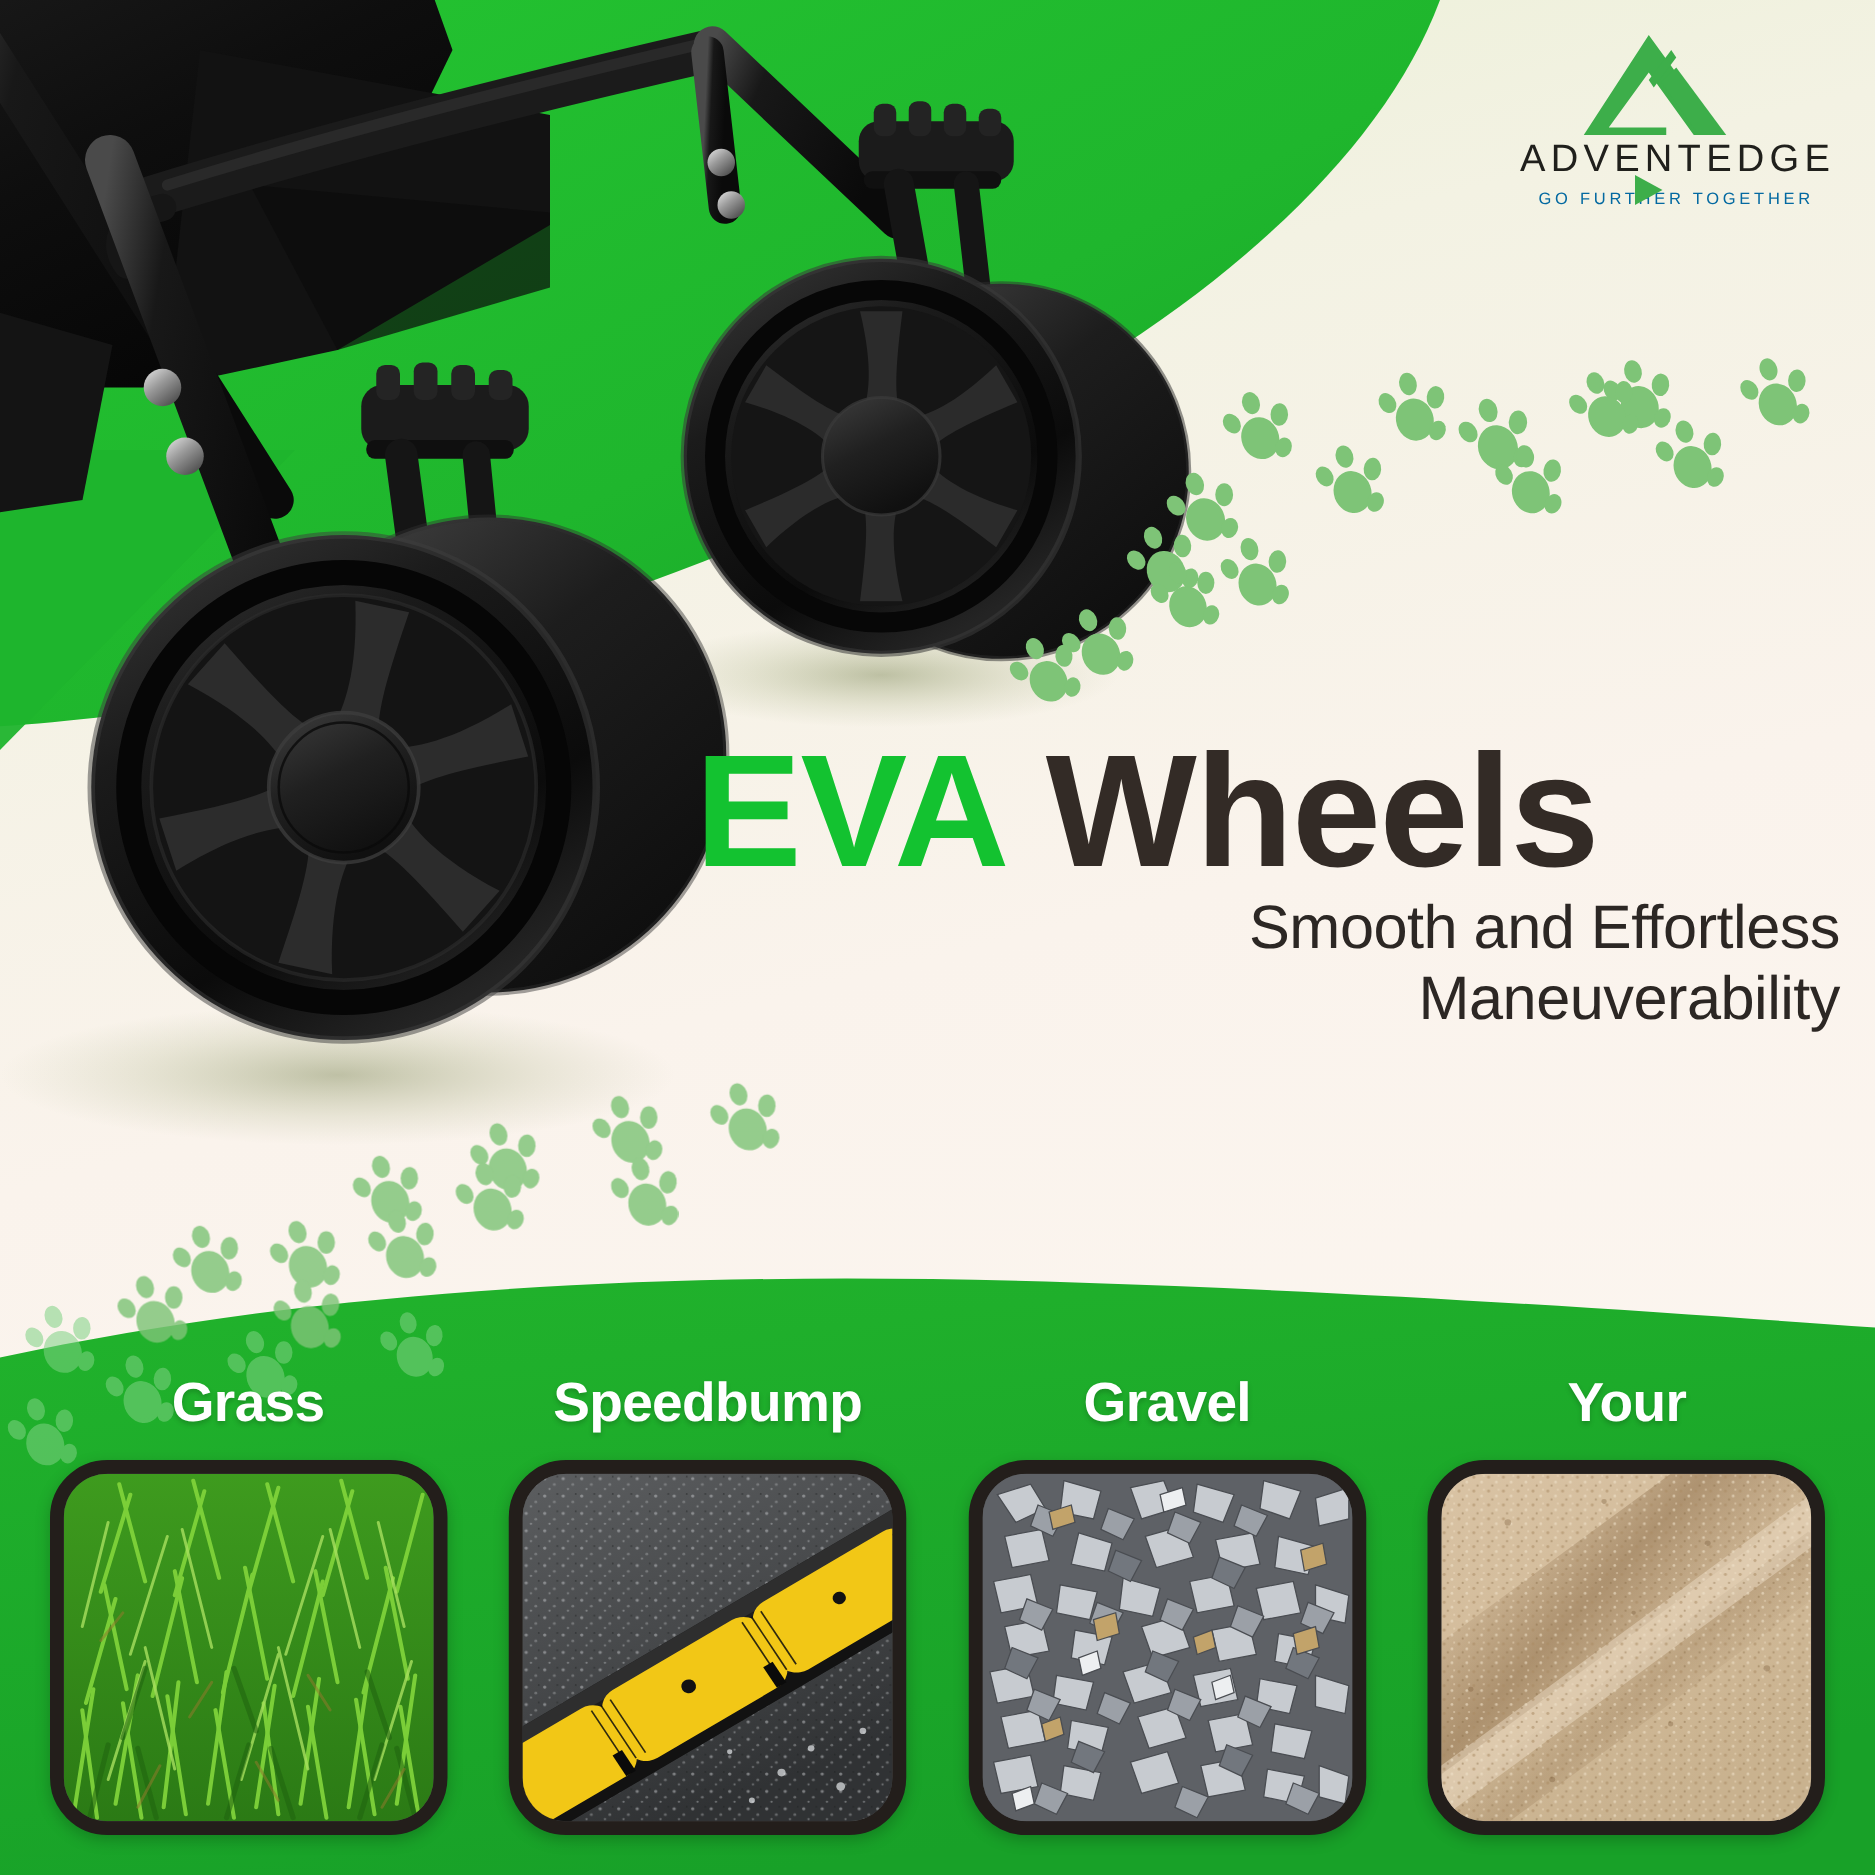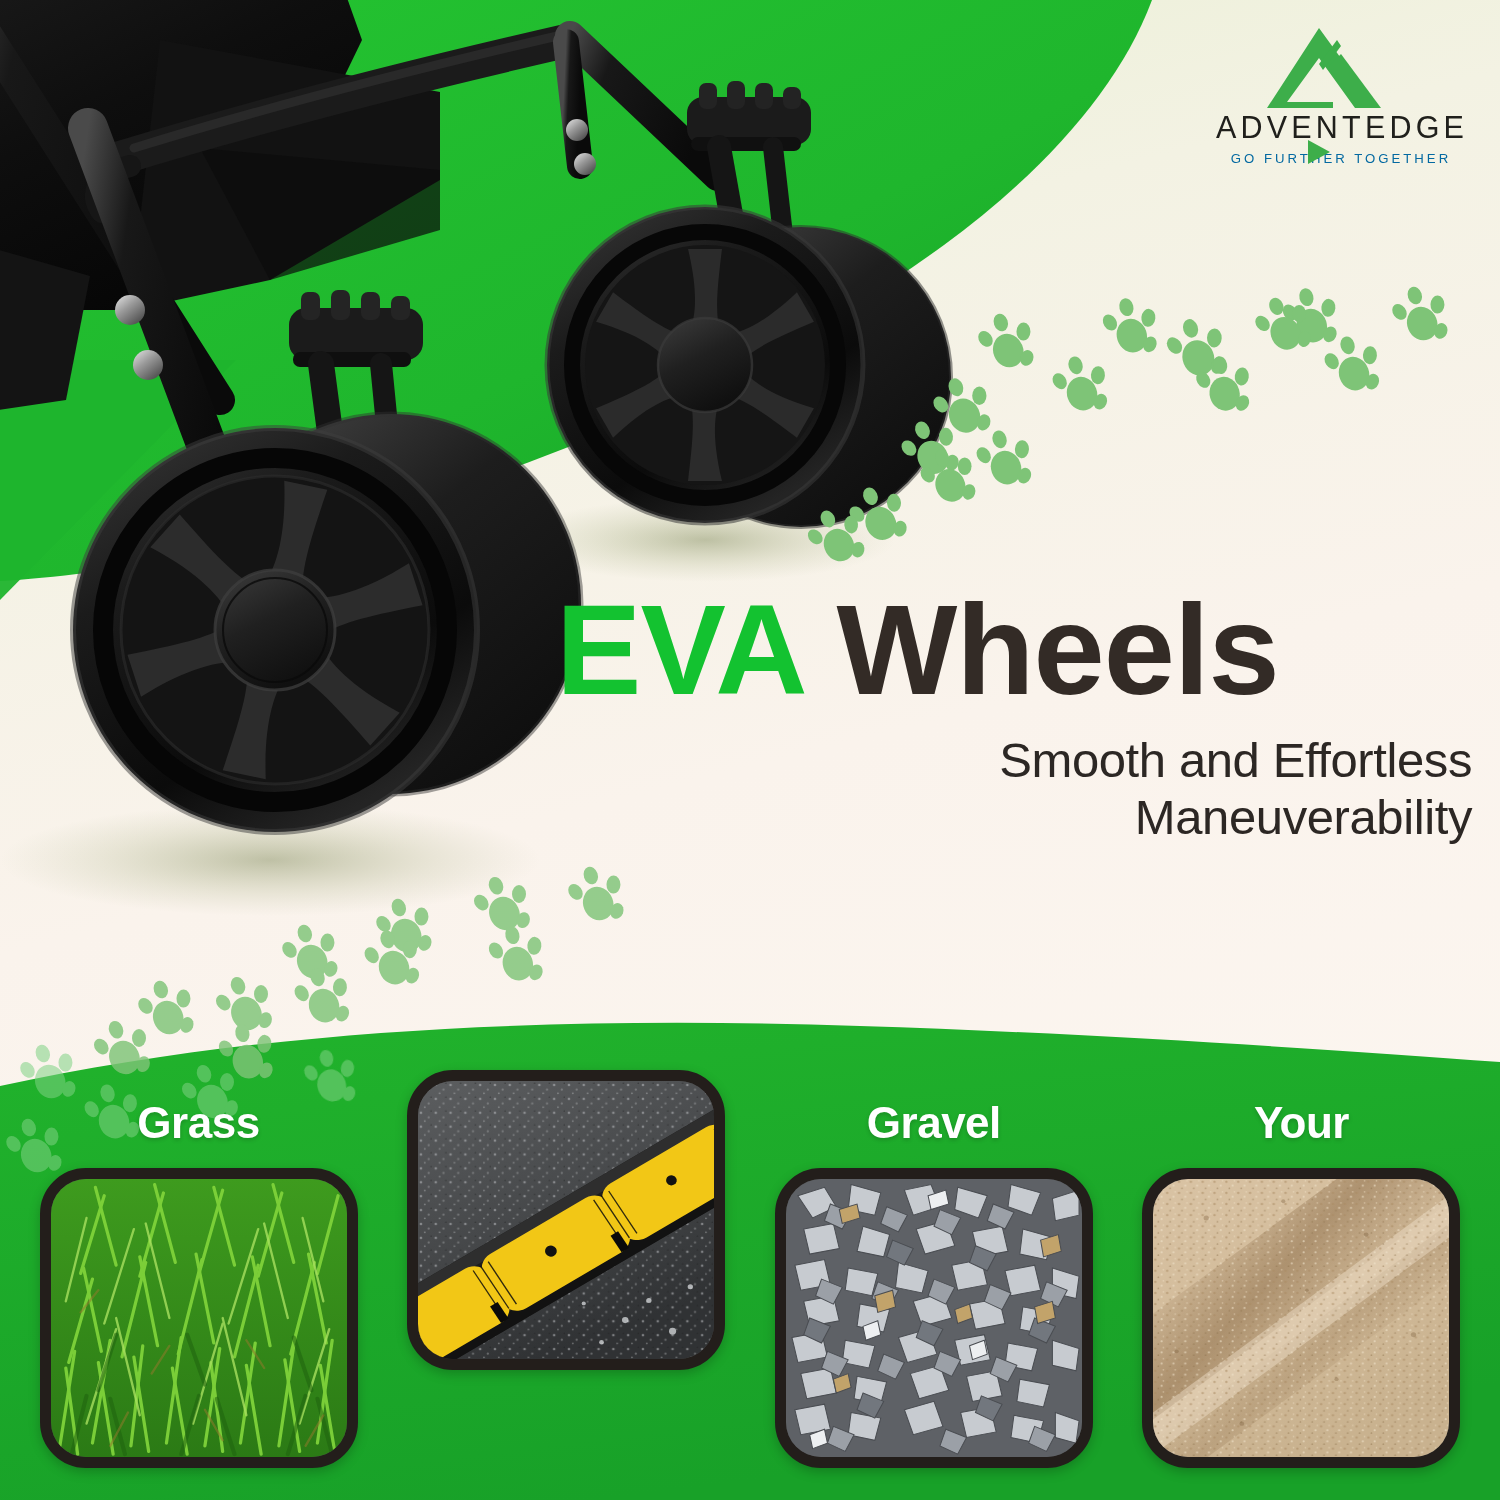--- a/index.html
+++ b/index.html
@@ -28,21 +28,21 @@
   #logo-play{position:absolute;left:92px;top:-6px;width:0;height:0;
     border-left:22px solid #3DAE4A;border-top:12px solid transparent;border-bottom:12px solid transparent;}
 
   
   #headline{position:absolute;left:556px;top:586px;width:920px;}
   #h1{
     font-size:128px;line-height:1.0;font-weight:700;letter-spacing:-1px;
     color:#332B26;white-space:nowrap;
   }
   #h1 .eva{color:#13C230;}
-  #sub{margin-top:18px;text-align:right;padding-right:4px;}
+  #sub{text-align:right;padding-right:4px;}
   .sub-line{
     font-size:49px;line-height:1.16;font-weight:300;color:#2C2724;letter-spacing:-0.4px;
     white-space:nowrap;
   }
   #sub-bold{
     font-size:50px;line-height:1.2;font-weight:700;color:#241F1C;letter-spacing:-0.4px;
     white-space:nowrap;margin-top:6px;
   }
 
   
@@ -429,20 +429,21 @@
                 <path d="M86,96 L92,85"></path>
               <path d="M34,70 L40,60"></path>
                 <path d="M72,68 L66,58"></path>
                 <path d="M10,48 L16,40"></path>
             </g>
           </svg>
         </div>
       </div>
 
       <div class="tcol">
+        <div class="tlabel">Speedbump</div>
         <div class="tthumb">
           <svg viewBox="0 0 100 100" preserveAspectRatio="none">
             <defs>
               <linearGradient id="asph" x1="0" y1="0" x2="0.4" y2="1">
                 <stop offset="0%" stop-color="#5C5E60"></stop>
                   <stop offset="55%" stop-color="#46484A"></stop>
                 <stop offset="100%" stop-color="#303234"></stop>
               </linearGradient>
               <pattern id="grit" width="5" height="5" patternUnits="userSpaceOnUse">
                 <rect width="5" height="5" fill="none"></rect>

